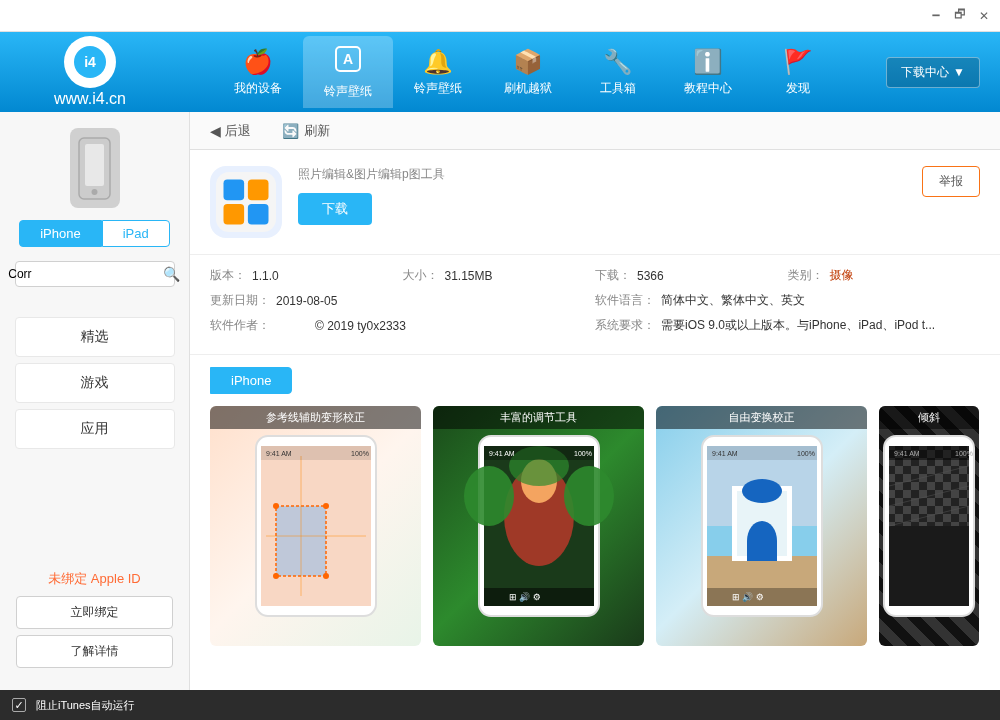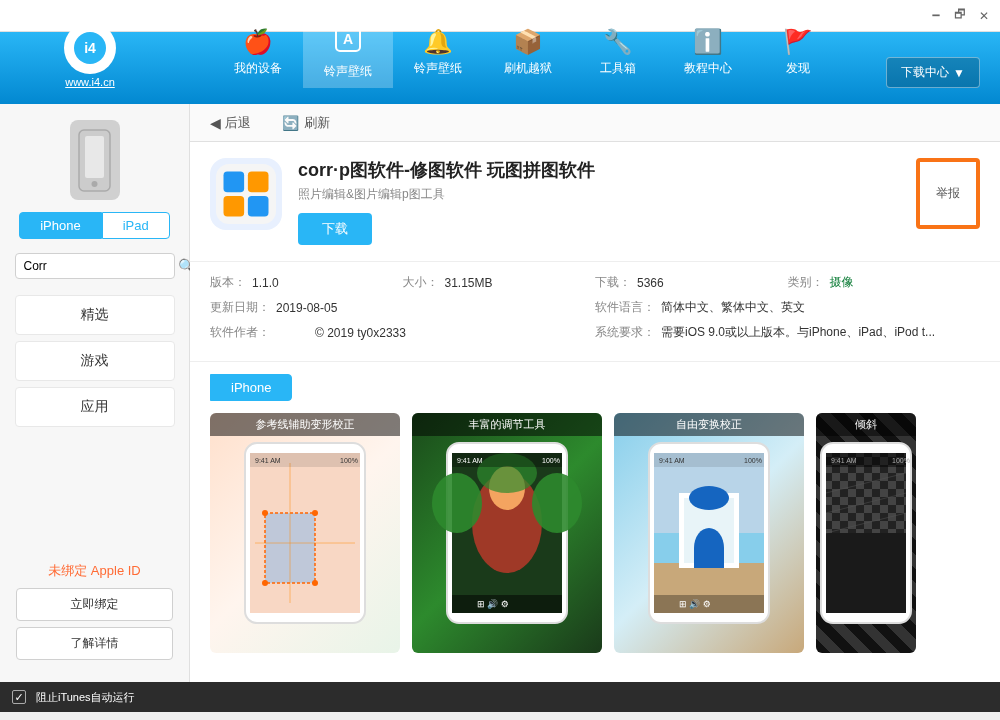--- a/index.html
+++ b/index.html
@@ -13,42 +13,42 @@
       align-items: center;
       justify-content: flex-end;
       padding: 0 8px;
       border-bottom: 1px solid #e0e0e0;
     }
     .title-bar-icons { display: flex; gap: 8px; align-items: center; }
     .title-icon { width: 16px; height: 16px; display: flex; align-items: center; justify-content: center; cursor: pointer; font-size: 12px; color: #666; }
 
     
     .header {
-      height: 72px;
+      height: 80px;
       background: linear-gradient(180deg, #29b6f6 0%, #0288d1 100%);
       display: flex;
-      align-items: flex-end;
+      align-items: center;
       padding: 16px 10px;
     }
     .logo {
       width: 160px;
       display: flex;
       flex-direction: column;
       align-items: center;
       justify-content: center;
       flex-shrink: 0;
     }
     .logo-circle {
       width: 52px; height: 52px;
       background: #fff;
       border-radius: 50%;
       display: flex; align-items: center; justify-content: center;
       margin-bottom: 2px;
     }
-    .logo-text { color: #fff; font-size: 11px; text-decoration: underline; }
+    .logo-text { color: #fff; font-size: 16px; }
     .nav-items {
       display: flex;
       flex: 1;
       align-items: center;
       justify-content: center;
       gap: 0;
     }
     .nav-item {
       display: flex;
       flex-direction: column;
@@ -120,21 +120,22 @@
     .device-tab:last-child { border-radius: 0 4px 4px 0; }
     .device-tab.active { background: #29b6f6; color: #fff; }
     .search-box {
       display: flex;
       align-items: center;
       width: 160px;
       border: 1px solid #d0d0d0;
       border-radius: 4px;
       background: #fff;
       padding: 4px 8px;
-      margin-bottom: 16px;
+      margin-bottom: 30px;
+      justify-content: center;
     }
     .search-input {
       border: none; outline: none; flex: 1; font-size: 12px; background: transparent;
     }
     .search-icon { color: #aaa; font-size: 14px; cursor: pointer; }
     .sidebar-menu {
       width: 100%;
       display: flex;
       flex-direction: column;
       align-items: center;
@@ -222,24 +223,24 @@
       background: #29b6f6;
       color: #fff;
       border: none;
       border-radius: 4px;
       padding: 7px 24px;
       cursor: pointer;
       font-size: 13px;
     }
     .report-btn {
       margin-left: auto;
-      border: 4px solid #f97316;
-      background: #fff;
-      border-radius: 4px;
-      padding: 23px 16px;
+      border: 1px solid #f97316;
+      background: #fff;
+      border-radius: 4px;
+      padding: 6px 16px;
       cursor: pointer;
       font-size: 12px;
       color: #555;
     }
 
     
     .app-meta {
       padding: 12px 20px;
       border-bottom: 1px solid #eee;
     }
@@ -250,21 +251,21 @@
     }
     .meta-cell {
       flex: 1;
       display: flex;
       gap: 6px;
       align-items: center;
       font-size: 12px;
     }
     .meta-label { color: #888; }
     .meta-value { color: #333; font-weight: 500; }
-    .meta-value.link { color: #15803d; cursor: pointer; }
+    .meta-value.link { color: #c2410c; cursor: pointer; }
 
     
     .screenshots-section { padding: 12px 20px; }
     .screenshots-tabs {
       display: flex;
       gap: 0;
       margin-bottom: 12px;
     }
     .screenshot-tab {
       padding: 5px 20px;
@@ -277,21 +278,21 @@
     .screenshot-tab.active { background: #29b6f6; color: #fff; }
     .screenshot-tab:first-child { border-radius: 4px 0 0 4px; }
     .screenshot-tab:last-child { border-radius: 0 4px 4px 0; }
     .screenshots-grid {
       display: flex;
       gap: 12px;
       overflow: hidden;
     }
     .screenshot-item {
       flex-shrink: 0;
-      width: 190px;
+      width: 211px;
       background: #1a1a2e;
       border-radius: 6px;
       overflow: hidden;
       position: relative;
       height: 240px;
     }
     .screenshot-label {
       text-align: center;
       font-size: 11px;
       color: #fff;
@@ -458,21 +459,20 @@
       <div class="app-icon">
         <svg width="64" height="64" viewBox="0 0 64 64">
           <rect width="64" height="64" rx="14" fill="#f5f5f5"></rect>
           <rect x="8" y="8" width="22" height="22" rx="4" fill="#2196F3"></rect>
           <rect x="34" y="8" width="22" height="22" rx="4" fill="#FF9800"></rect>
           <rect x="8" y="34" width="22" height="22" rx="4" fill="#FF9800"></rect>
           <rect x="34" y="34" width="22" height="22" rx="4" fill="#2196F3"></rect>
         </svg>
       </div>
       <div class="app-details">
-        <div class="app-name">corr·p图软件-修图软件 玩图拼图软件</div>
         <div class="app-subtitle">照片编辑&amp;图片编辑p图工具</div>
         <button class="download-btn">下载</button>
       </div>
       <button class="report-btn">举报</button>
     </div>
 
     <div class="app-meta">
       <div class="meta-row">
         <div class="meta-cell">
           <span class="meta-label">版本：</span>

